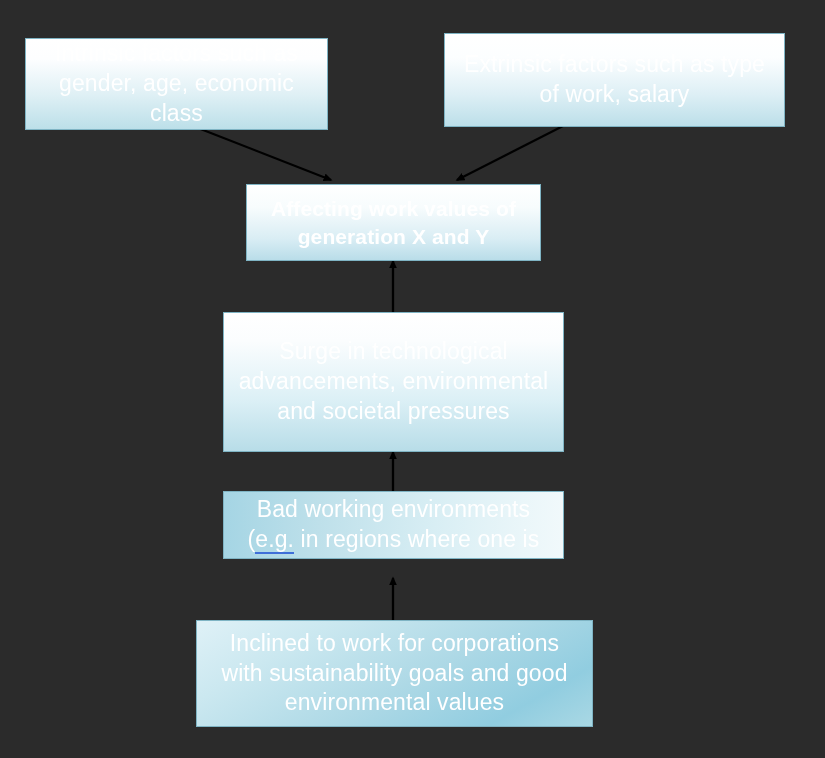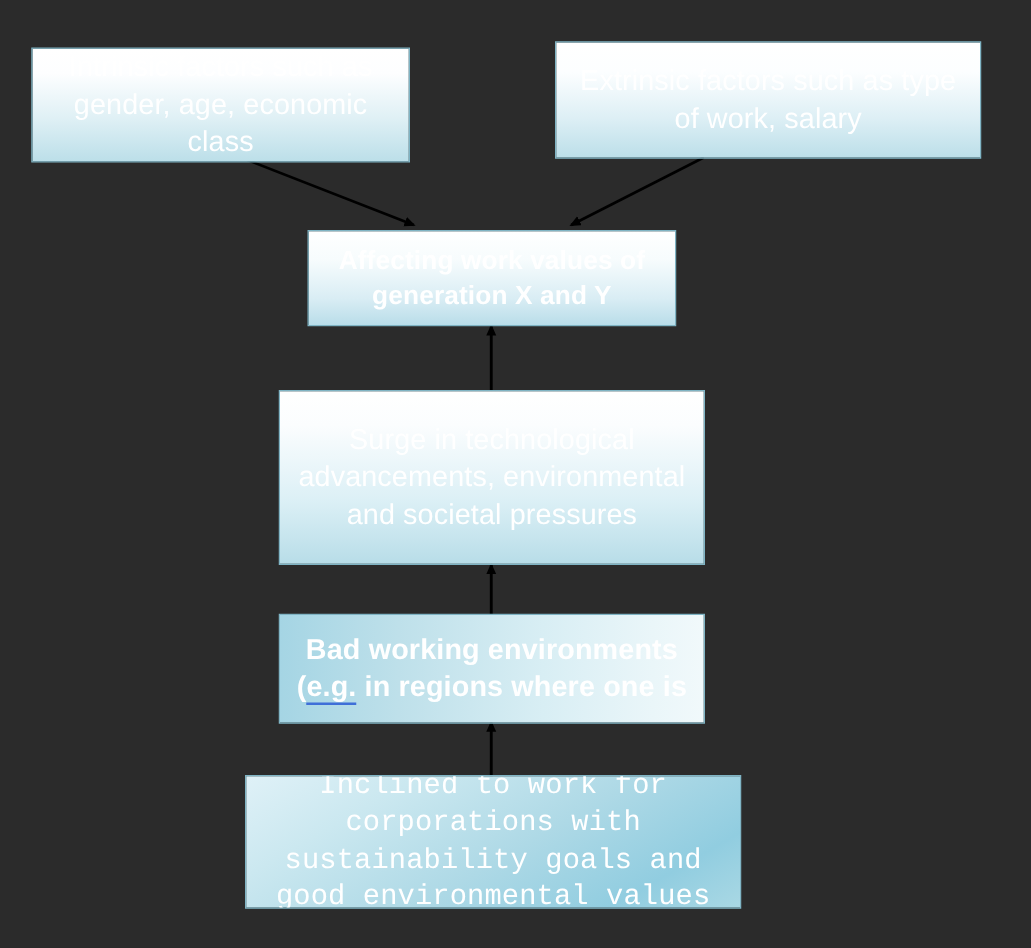--- a/index.html
+++ b/index.html
@@ -64,30 +64,28 @@
     background: linear-gradient(to bottom, #ffffff 0%, #f7fcfd 30%, #d9edf4 72%, #b9dde9 100%);
     font-size: 21px;
     font-weight: bold;
   }
   #node-surge {
     left: 223px; top: 312px; width: 341px; height: 140px;
     background: linear-gradient(to bottom, #ffffff 0%, #fbfdfe 20%, #dcf0f6 63%, #b8dde8 100%);
     font-size: 23px;
   }
   #node-bad {
-    left: 223px; top: 491px; width: 341px; height: 88px;
+    left: 223px; top: 491px; width: 341px; height: 68px;
     background: linear-gradient(to right, #a5d5e4 0%, #bee0ea 28%, #d8eef4 62%, #eaf6f9 88%, #f1f9fb 100%);
     font-size: 23px;
-    font-weight: bold;
   }
   #node-inclined {
     left: 196px; top: 620px; width: 397px; height: 107px;
     background: linear-gradient(150deg, #dff1f7 0%, #cbe8f0 24%, #aed9e6 55%, #91cde0 82%, #a9d8e4 100%);
     font-size: 23px;
-    font-family: Liberation Mono, monospace;
   }
 
   
   .spell {
     text-decoration: none;
     border-bottom: 2px double #3f6fd8;
     padding-bottom: 0px;
   }
 </style>
 </head>

